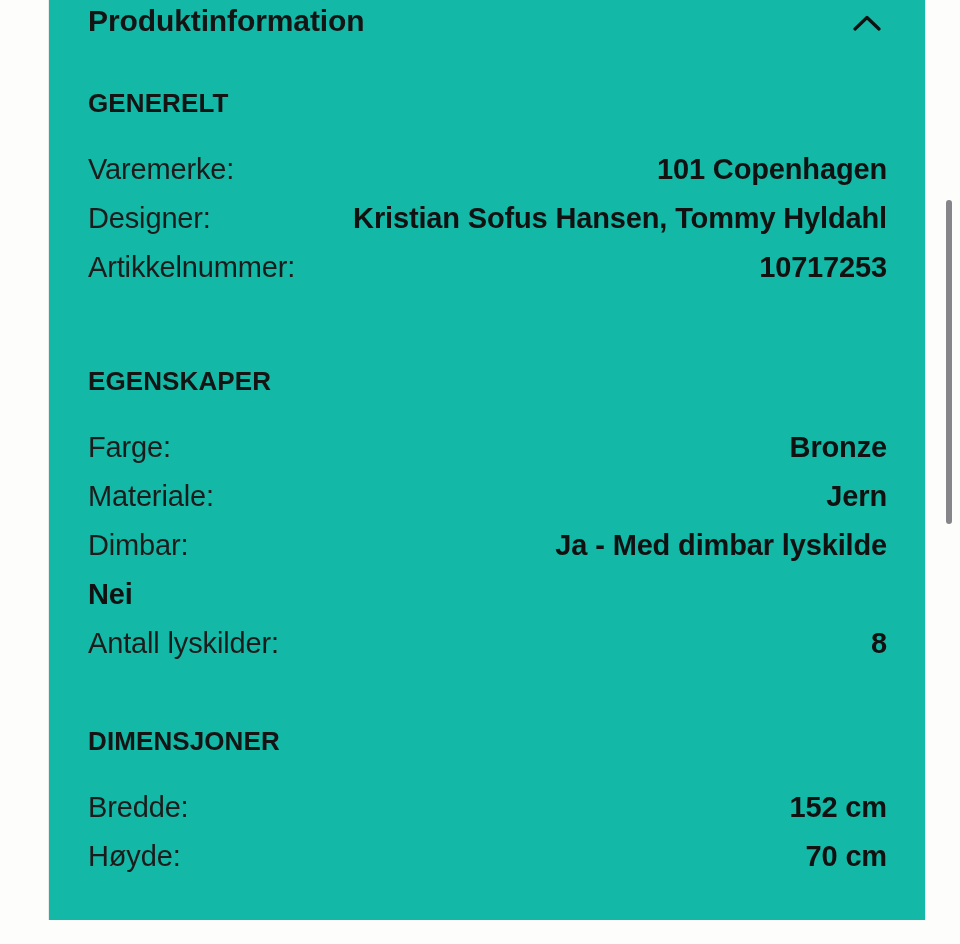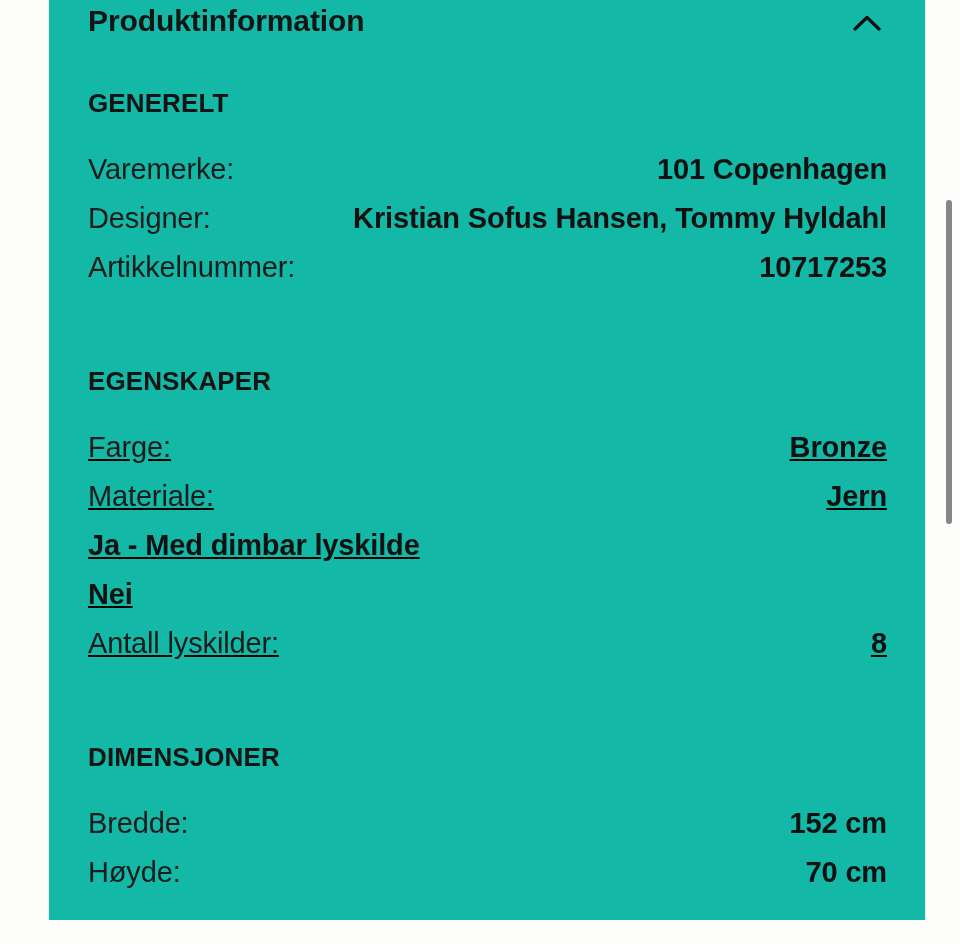--- a/index.html
+++ b/index.html
@@ -111,23 +111,23 @@
     color: #111111;
     letter-spacing: -0.15px;
     text-align: right;
   }
 
   
   #sec-generelt   { margin-top: 44px; }
   #sec-generelt .spec-list   { margin-top: 29px; }
 
   #sec-egenskaper { margin-top: 76px; }
-  #sec-egenskaper .spec-list { margin-top: 29px; text-decoration: underline; }
-
-  #sec-dimensjoner { margin-top: 76px; }
+  #sec-egenskaper .spec-list { margin-top: 29px; }
+
+  #sec-dimensjoner { margin-top: 60px; }
   #sec-dimensjoner .spec-list { margin-top: 29px; }
 
   
   #scrollbar-track {
     position: absolute;
     right: 6px;
     top: 0;
     width: 9px;
     height: 944px;
     background: transparent;
@@ -183,20 +183,21 @@
       <ul class="spec-list">
         <li class="spec-row">
           <span class="spec-label">Farge:</span>
           <span class="spec-value">Bronze</span>
         </li>
         <li class="spec-row">
           <span class="spec-label">Materiale:</span>
           <span class="spec-value">Jern</span>
         </li>
         <li class="spec-row">
+          <span class="spec-label">Dimbar:</span>
           <span class="spec-value">Ja - Med dimbar lyskilde</span>
         </li>
         <li class="spec-row">
           <span class="spec-value">Nei</span>
         </li>
         <li class="spec-row">
           <span class="spec-label">Antall lyskilder:</span>
           <span class="spec-value">8</span>
         </li>
       </ul>

